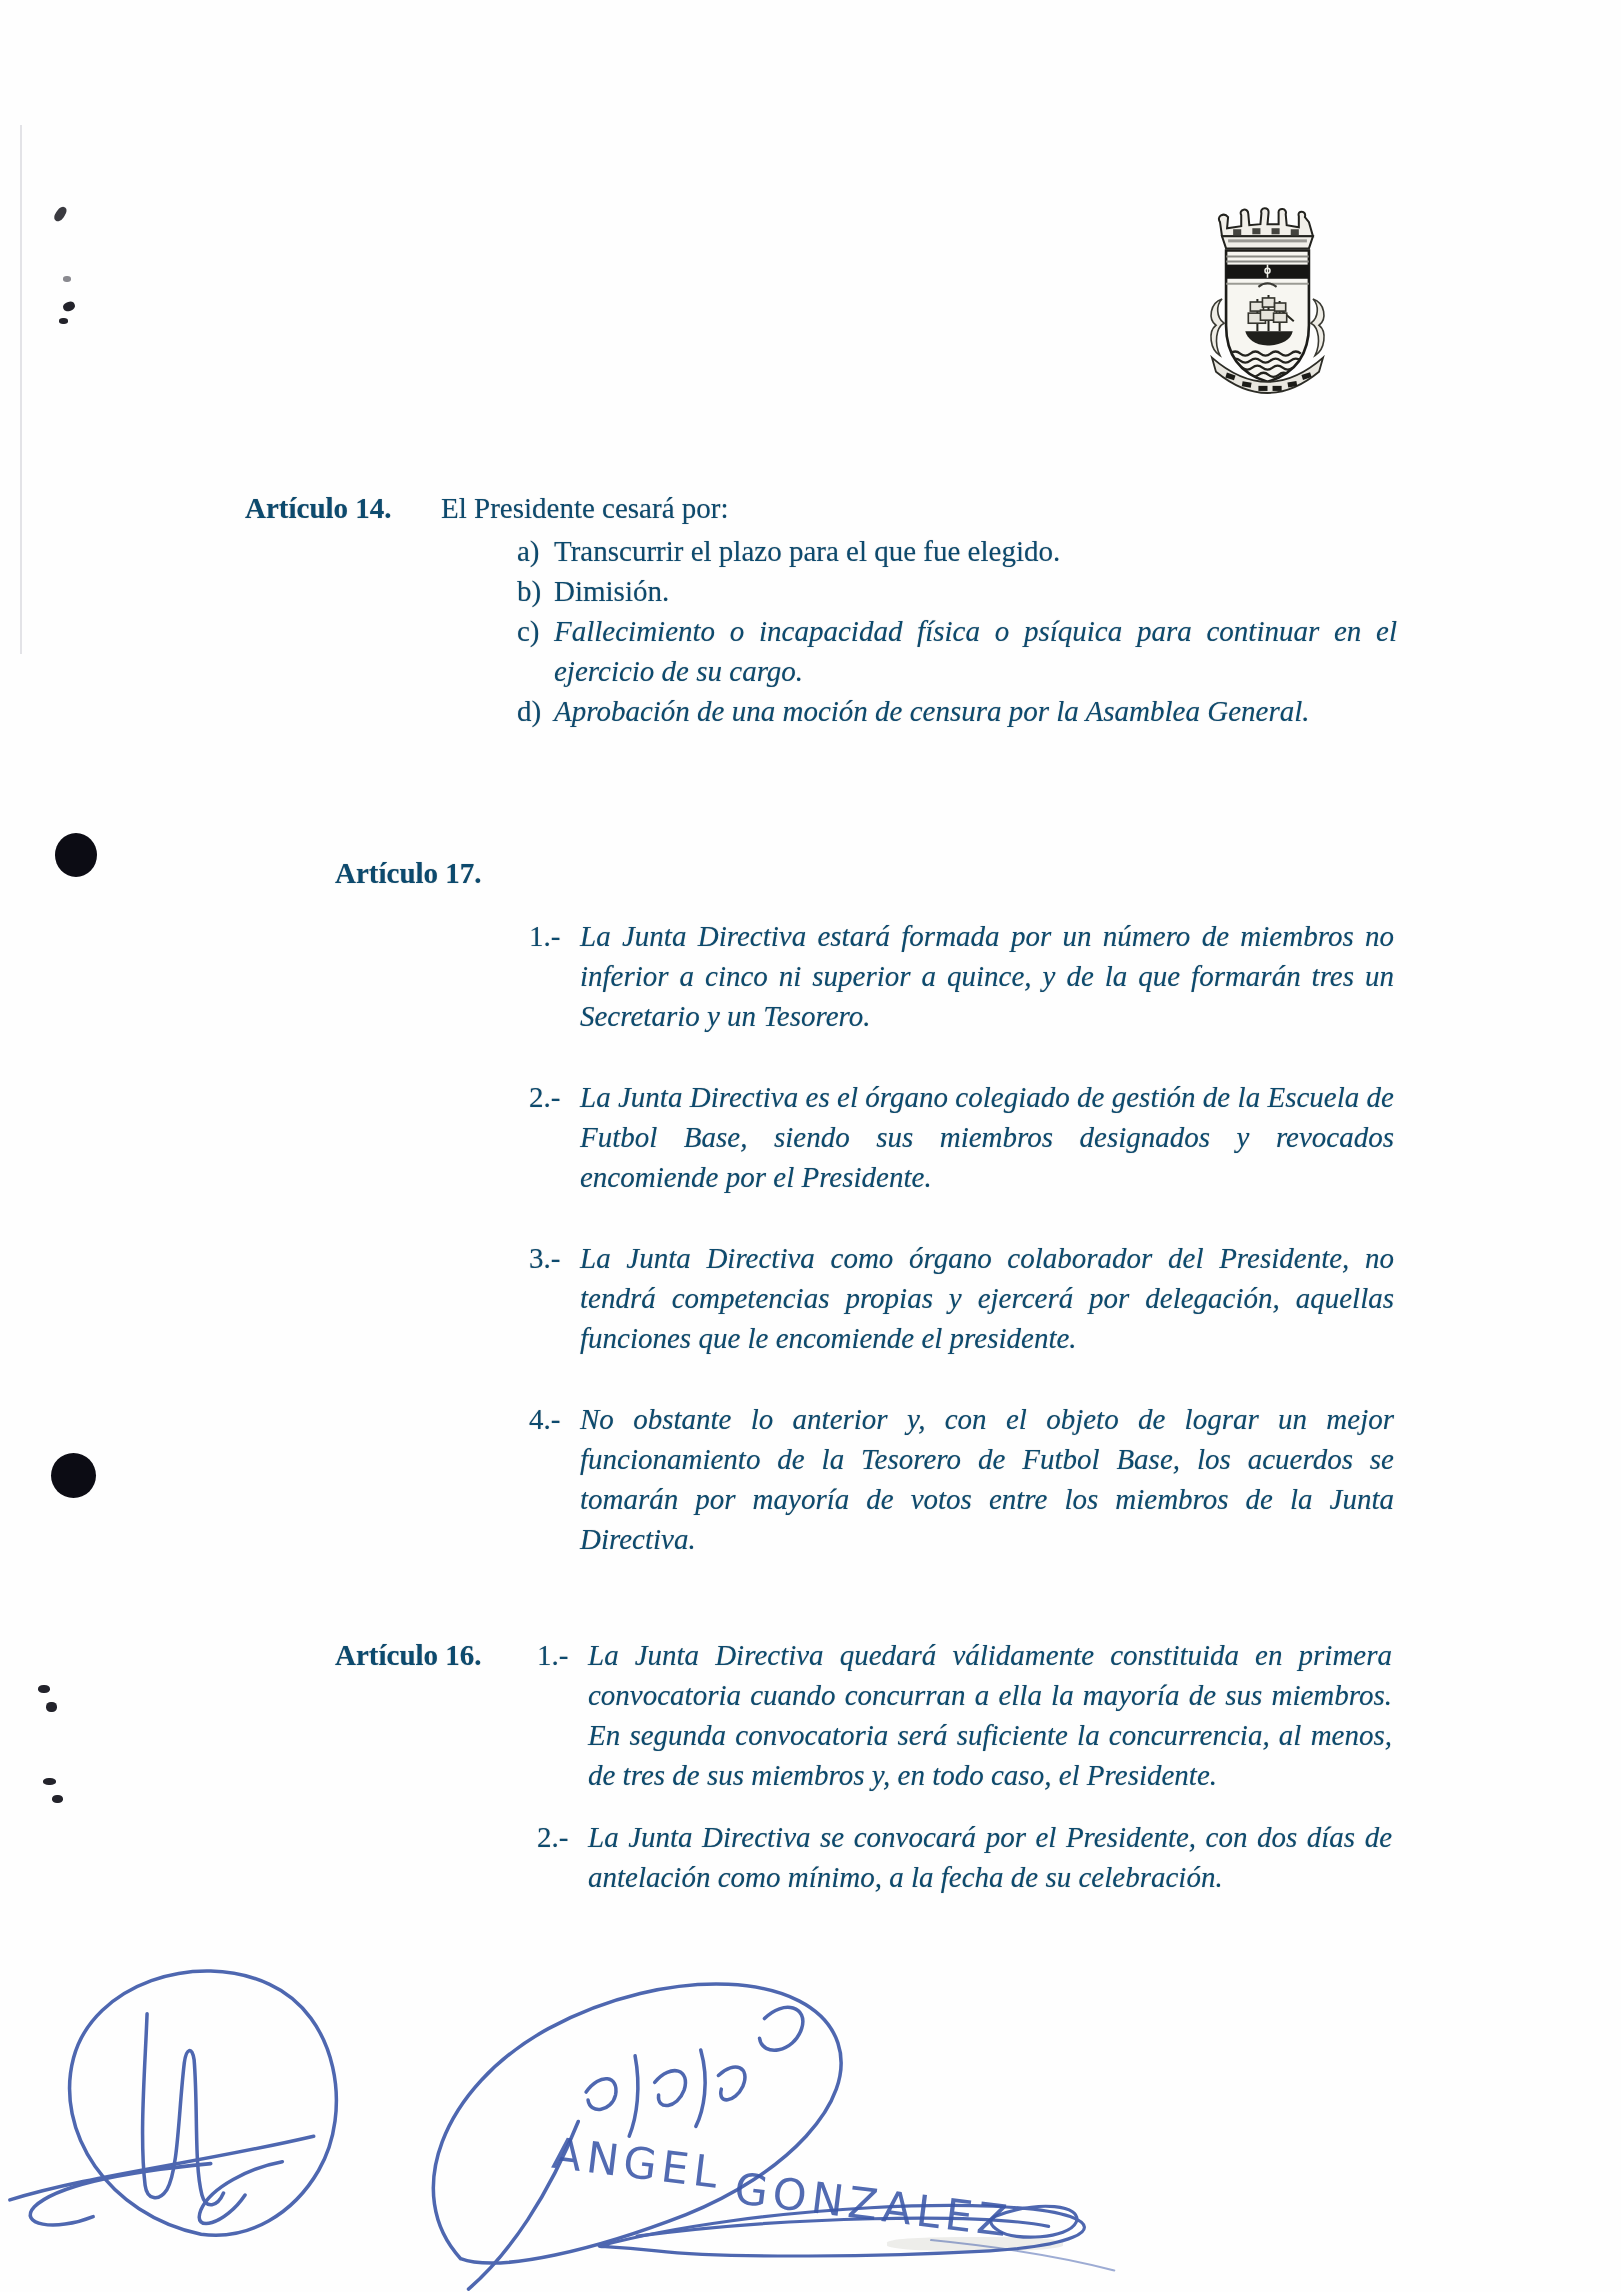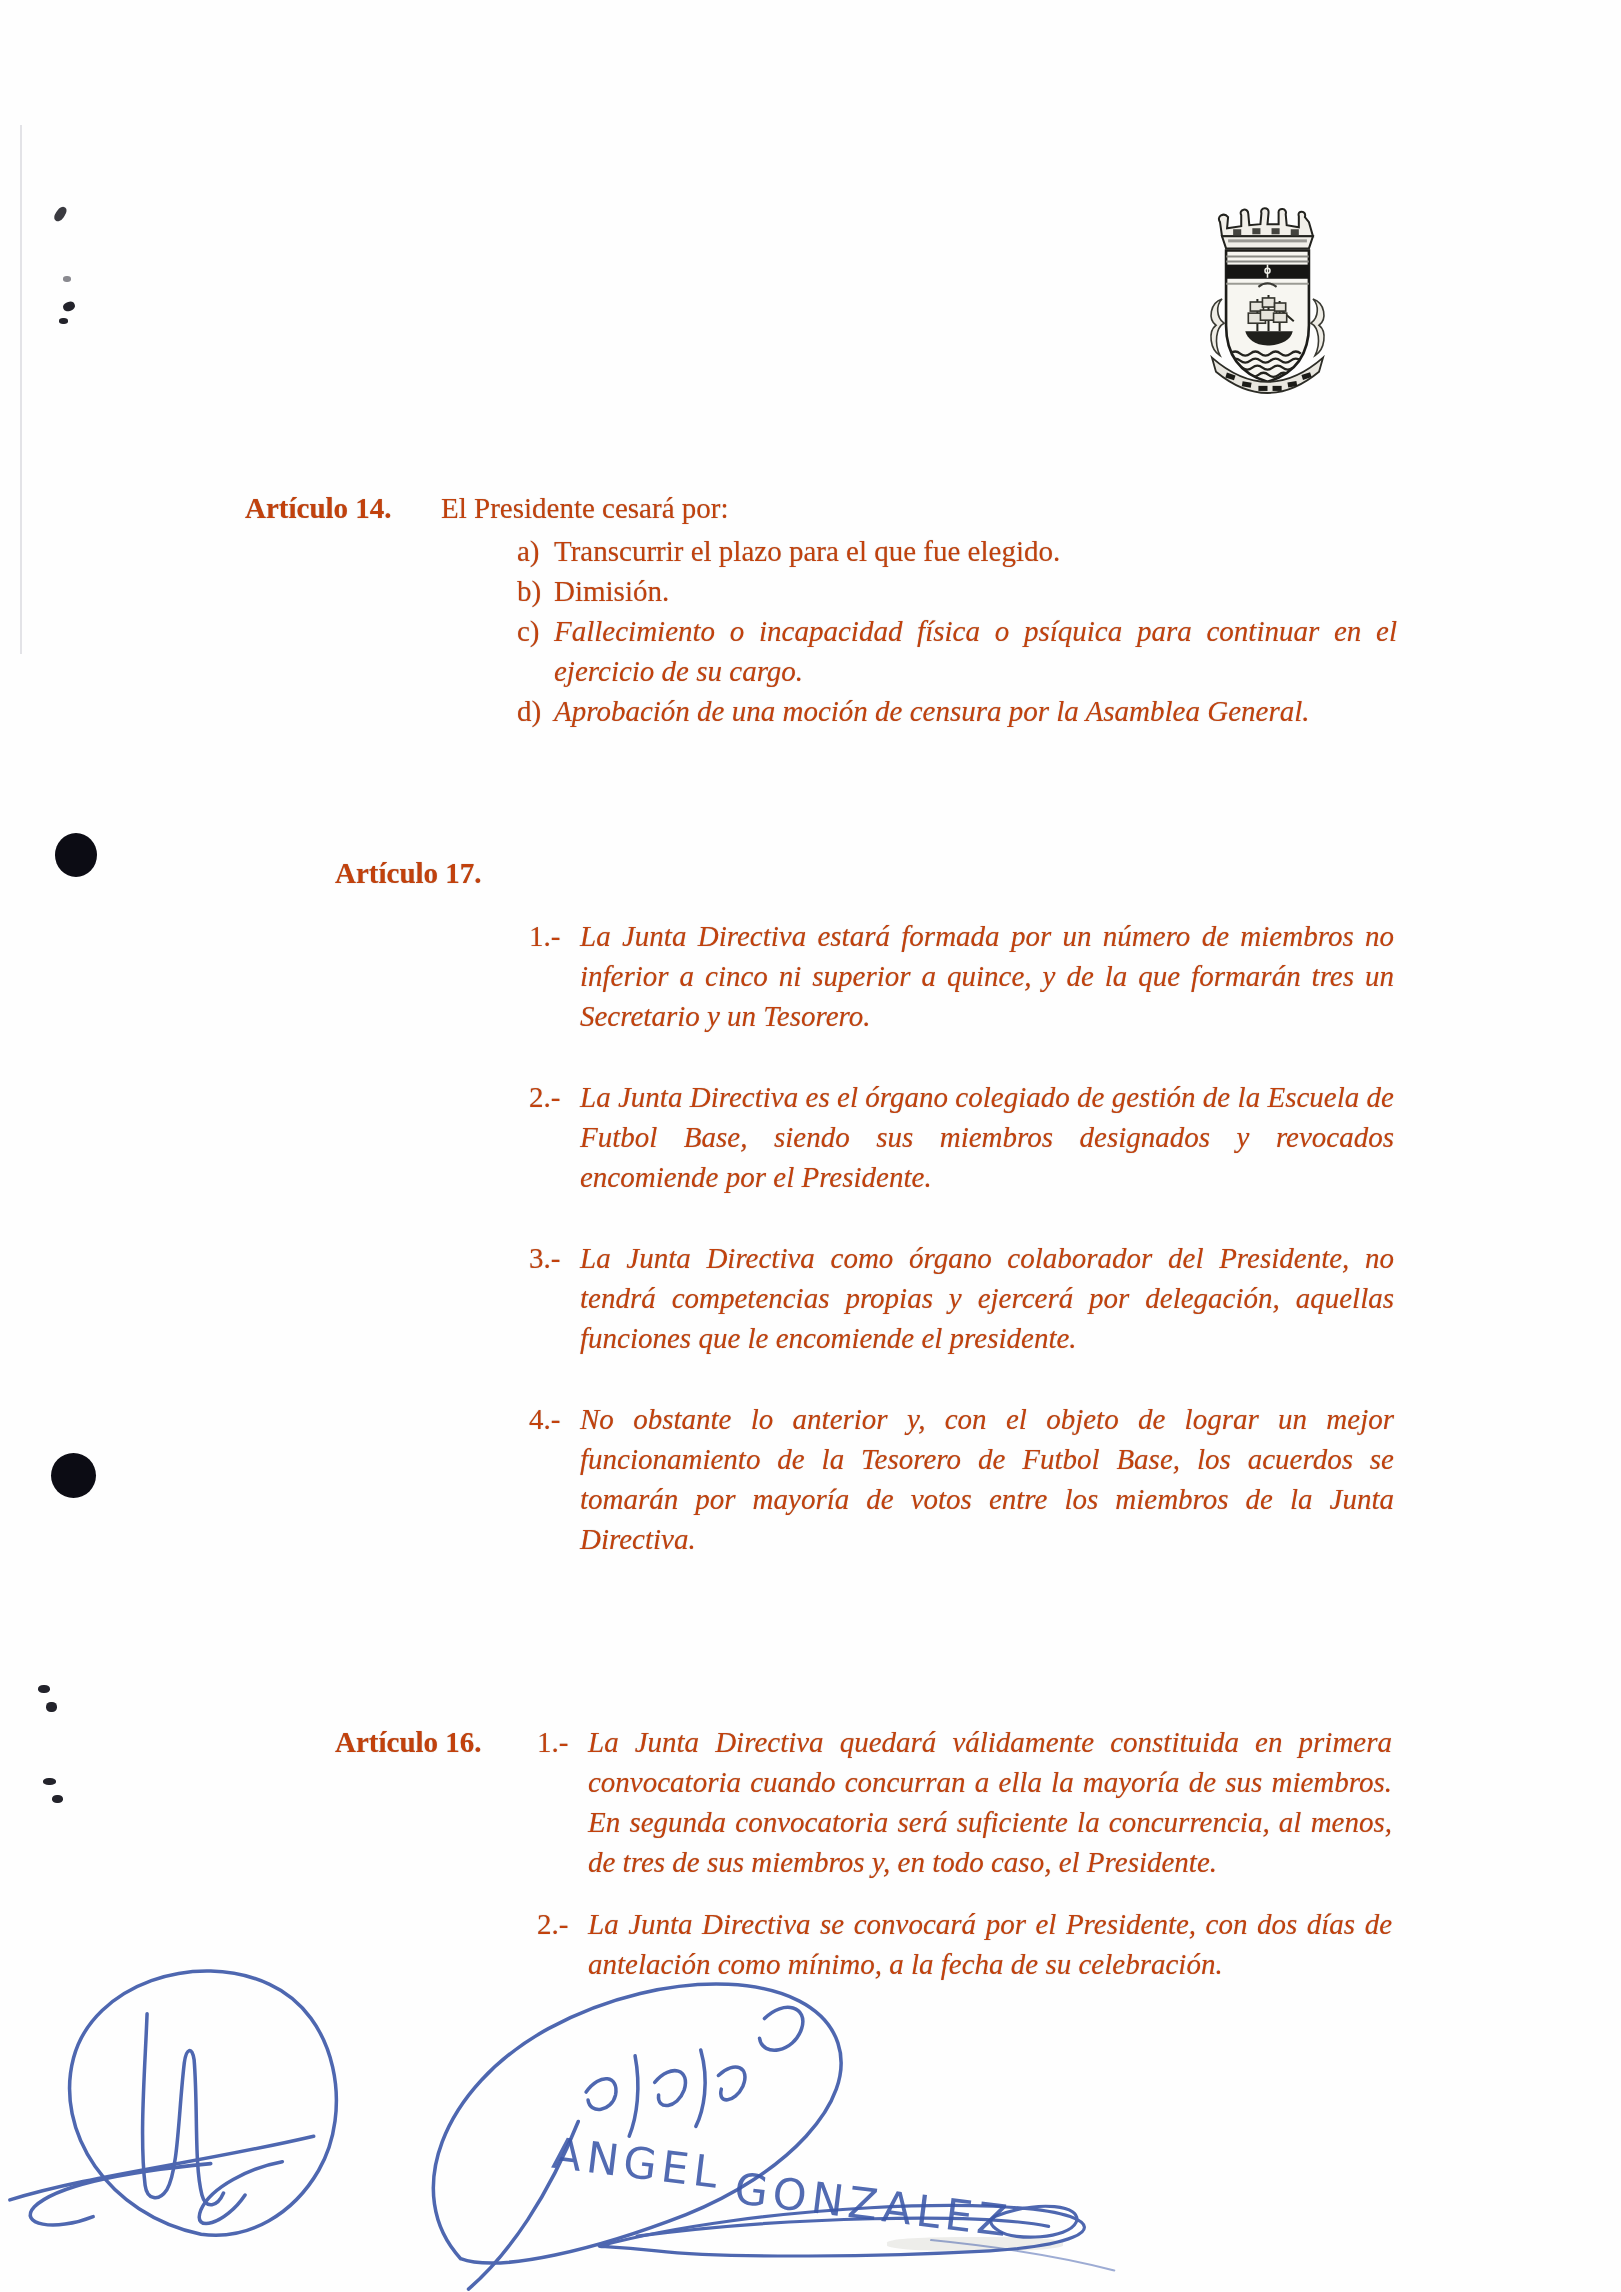--- a/index.html
+++ b/index.html
@@ -1,19 +1,19 @@
 <!DOCTYPE html>
 <html><head>
 <meta charset="utf-8">
 <title>Document</title>
 <style>
   html,body{margin:0;padding:0;background:#9a9a9a;}
   .page{
     position:relative;width:1621px;height:2293px;background:#fefefe;
-    overflow:hidden;color:#c2410c;
+    overflow:hidden;color:#0c4a6e;
     font-family:"Liberation Serif","DejaVu Serif",serif;
   }
   .fs{font-size:29px;line-height:40px;text-shadow:0 0 1px rgba(25,25,25,.38);}
   .article{position:absolute;}
   .head{display:flex;align-items:flex-start;}
   .label{font-weight:bold;flex:none;}
   .row{display:flex;align-items:flex-start;}
   .marker{flex:none;}
   .jt{text-align:justify;font-style:italic;}
   .speck{position:absolute;background:#23232b;border-radius:45%;}
@@ -166,21 +166,21 @@
         <span class="marker" style="width:51px">3.-</span>
         <div class="jt" style="width:814px">La Junta Directiva como órgano colaborador del Presidente, no tendrá competencias propias y ejercerá por delegación, aquellas funciones que le encomiende el presidente.</div>
       </div>
       <div class="row" style="margin-top:41px">
         <span class="marker" style="width:51px">4.-</span>
         <div class="jt" style="width:814px">No obstante lo anterior y, con el objeto de lograr un mejor funcionamiento de la Tesorero de Futbol Base, los acuerdos se tomarán por mayoría de votos entre los miembros de la Junta Directiva.</div>
       </div>
     </div>
   </section>
 
-  <section class="article fs" style="left:335px;top:1722px;width:1078px">
+  <section class="article fs" style="left:335px;top:1635px;width:1078px">
     <div class="head">
       <span class="label" style="width:202px">Artículo 16.</span>
       <div>
         <div class="row">
           <span class="marker" style="width:51px">1.-</span>
           <div class="jt" style="width:804px">La Junta Directiva quedará válidamente constituida en primera convocatoria cuando concurran a ella la mayoría de sus miembros. En segunda convocatoria será suficiente la concurrencia, al menos, de tres de sus miembros y, en todo caso, el Presidente.</div>
         </div>
         <div class="row" style="margin-top:21.6px">
           <span class="marker" style="width:51px">2.-</span>
           <div class="jt" style="width:804px">La Junta Directiva se convocará por el Presidente, con dos días de antelación como mínimo, a la fecha de su celebración.</div>

